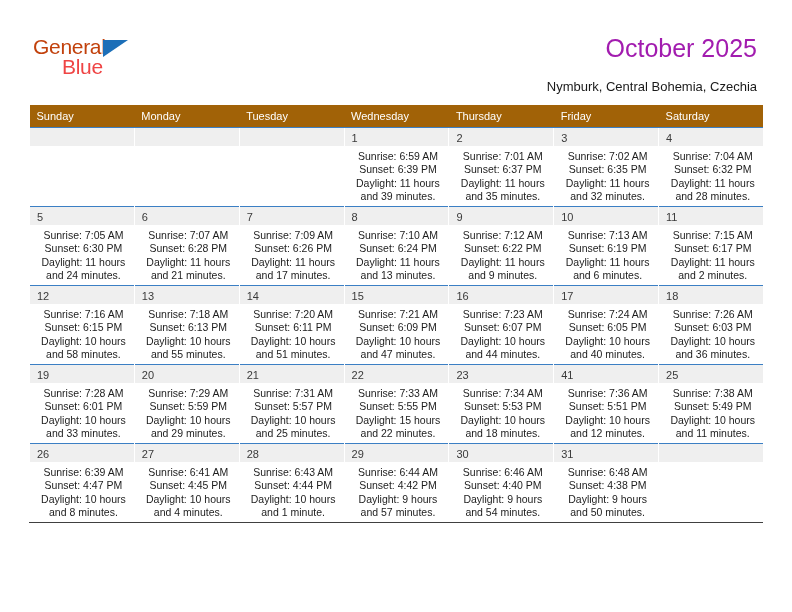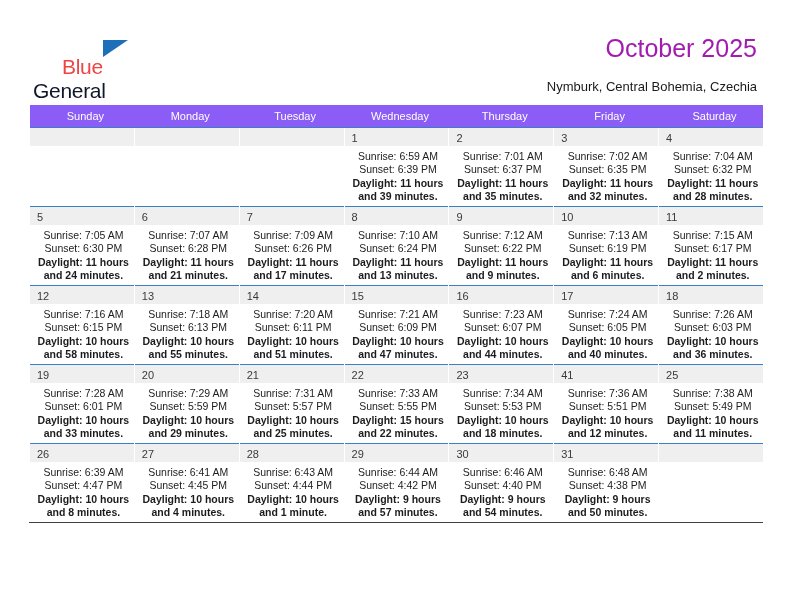--- a/index.html
+++ b/index.html
@@ -36,24 +36,23 @@
     top: 36px;
     width: 120px;
     height: 44px;
   }
   .logo-general {
     position: absolute;
     left: 0;
     top: 0;
     font-size: 21px;
     letter-spacing: -0.3px;
-    color: #0f172a;
+    color: #c2410c;
     font-family: "Liberation Sans", sans-serif;
     line-height: 22px;
-    margin-top: 44px;
   }
   .logo-tri {
     position: absolute;
     left: 70px;
     top: 4px;
     width: 0;
     height: 0;
     border-left: 25px solid #1c6fb8;
     border-bottom: 17px solid transparent;
   }
@@ -90,25 +89,25 @@
     position: absolute;
     left: 29px;
     top: 105px;
     width: 734px;
     border-collapse: collapse;
     table-layout: fixed;
   }
   .calendar col { width: 104.85px; }
 
   thead th {
-    background: #8b5cf6;
+    background: #a16207;
     color: #ffffff;
     font-size: 11px;
     font-weight: normal;
-    text-align: center;
+    text-align: left;
     padding: 5px 0 5px 7px;
     height: 11px;
     border: none;
   }
 
   tbody td {
     vertical-align: top;
     padding: 0;
     border-top: 1px solid #3b7fc4;
     border-left: 1px solid #ffffff;
@@ -138,21 +137,20 @@
     text-align: center;
   }
   .cell-body div {
     font-size: 10.5px;
     line-height: 13.4px;
     color: #1c1c1c;
     white-space: nowrap;
   }
   .daylight-line {
     white-space: normal !important;
-    font-weight: bold;
   }
 </style>
 </head>
 <body>
 
 <div class="page">
 
   <div class="header">
 
     <div class="logo">

